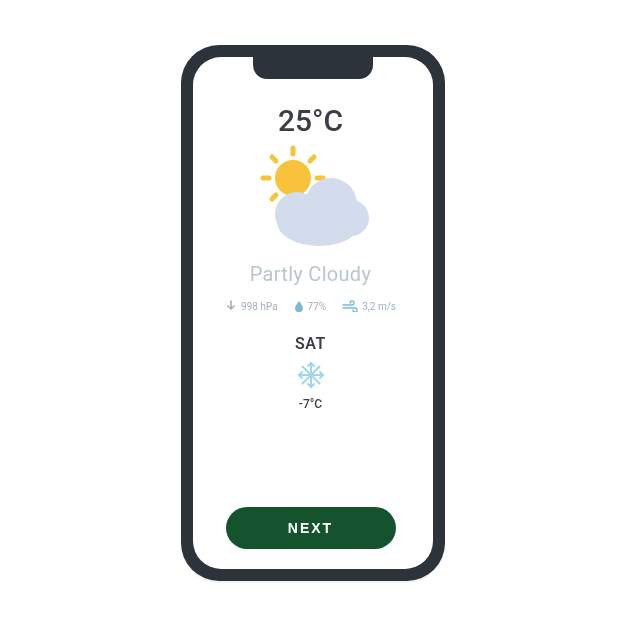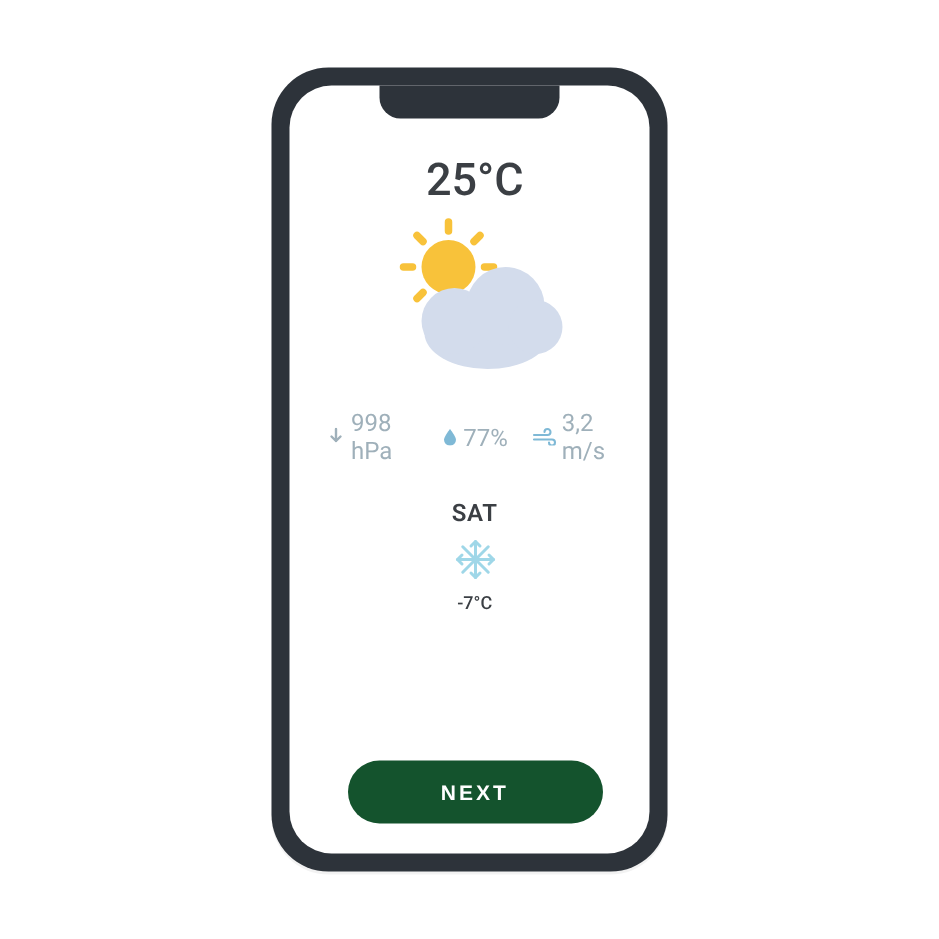--- a/index.html
+++ b/index.html
@@ -23,36 +23,36 @@
     background: #2d333a;
     border-radius: 0 0 14px 14px;
     z-index: 10;
   }
   .screen {
     width: 100%; height: 100%;
     background: #ffffff;
     border-radius: 28px;
     overflow: hidden;
     display: flex; flex-direction: column; align-items: center;
-    padding: 40px 18px 20px 25px;
+    padding: 40px 18px 20px 13px;
   }
   .temp {
     font-size: 30px; font-weight: 500; color: #3b3f44;
     margin-top: 6px;
   }
   .hero-icon { margin-top: 6px; }
   .condition {
     margin-top: 4px;
     font-size: 20px; color: #b9c6cf; font-weight: 400;
     letter-spacing: .3px;
   }
   .metrics {
     margin-top: 14px;
     display: flex; gap: 16px; align-items: center;
-    font-size: 16px; color: #9fb0ba;
+    font-size: 10px; color: #9fb0ba;
   }
   .metric { display: flex; align-items: center; gap: 4px; }
   .metric svg { flex-shrink: 0; }
   .forecast {
     margin-top: 22px;
     display: flex; width: 100%; justify-content: space-around;
   }
   .day { display: flex; flex-direction: column; align-items: center; gap: 6px; width: 60px; }
   .day-label { font-size: 16px; color: #3b3f44; font-weight: 600; letter-spacing: .5px; }
   .day-icon { height: 32px; display:flex; align-items:center; justify-content:center; }
@@ -94,20 +94,21 @@
 
         <g fill="#d3dcec">
           <ellipse cx="78" cy="78" rx="42" ry="24"></ellipse>
           <circle cx="56" cy="70" r="22"></circle>
           <circle cx="90" cy="60" r="26"></circle>
           <circle cx="110" cy="74" r="18"></circle>
         </g>
       </svg>
     </div>
 
+    <div class="condition">Partly Cloudy</div>
 
     <div class="metrics">
       <div class="metric">
         <svg width="12" height="12" viewBox="0 0 12 12">
           <path d="M6 1 v8 M3 6 l3 3 l3 -3" stroke="#9fb0ba" stroke-width="1.6" fill="none" stroke-linecap="round" stroke-linejoin="round"></path>
         </svg>
         <span>998 hPa</span>
       </div>
       <div class="metric">
         <svg width="10" height="12" viewBox="0 0 10 12">

